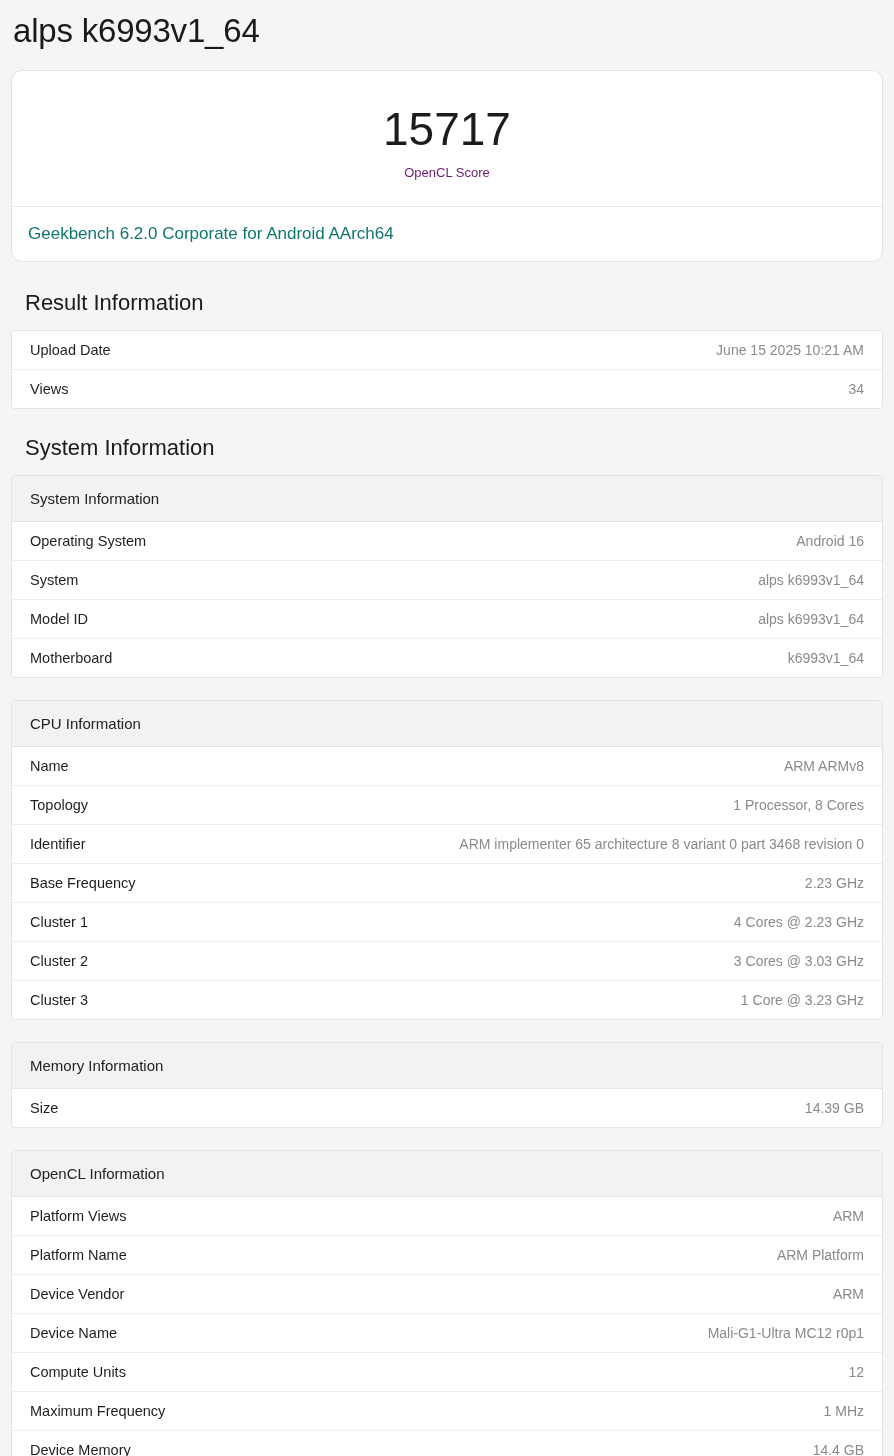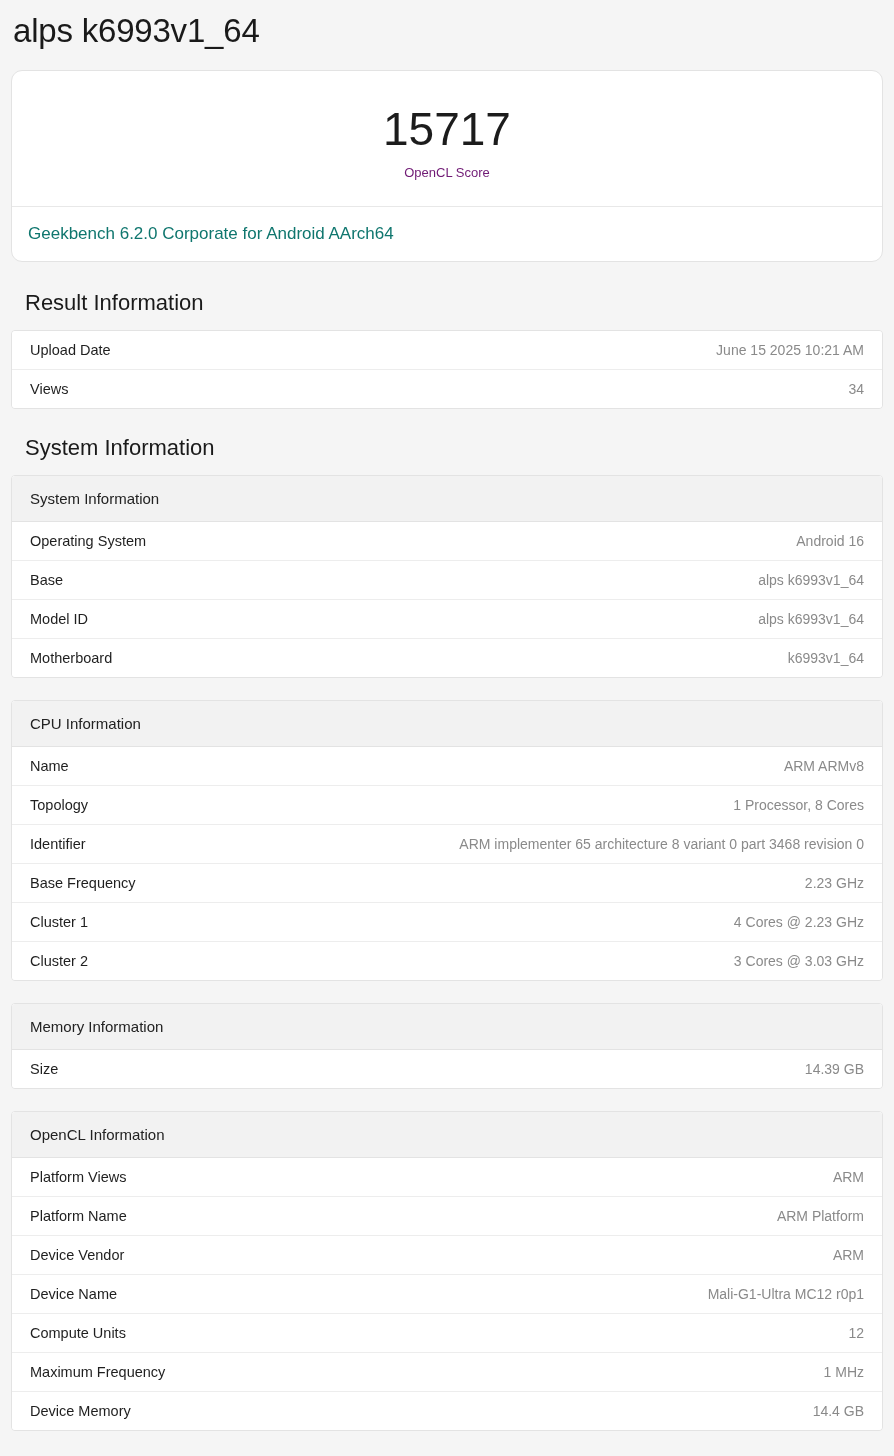--- a/index.html
+++ b/index.html
@@ -144,21 +144,21 @@
           <tr>
             <th colspan="2">System Information</th>
           </tr>
         </thead>
         <tbody>
           <tr>
             <td class="key">Operating System</td>
             <td class="val">Android 16</td>
           </tr>
           <tr>
-            <td class="key">Base</td>
+            <td class="key">System</td>
             <td class="val">alps k6993v1_64</td>
           </tr>
           <tr>
             <td class="key">Model ID</td>
             <td class="val">alps k6993v1_64</td>
           </tr>
           <tr>
             <td class="key">Motherboard</td>
             <td class="val">k6993v1_64</td>
           </tr>
@@ -191,20 +191,24 @@
             <td class="val">2.23 GHz</td>
           </tr>
           <tr>
             <td class="key">Cluster 1</td>
             <td class="val">4 Cores @ 2.23 GHz</td>
           </tr>
           <tr>
             <td class="key">Cluster 2</td>
             <td class="val">3 Cores @ 3.03 GHz</td>
           </tr>
+          <tr>
+            <td class="key">Cluster 3</td>
+            <td class="val">1 Core @ 3.23 GHz</td>
+          </tr>
         </tbody>
       </table>
     </div>
 
     <div class="tbl-wrap">
       <table class="info">
         <thead>
           <tr>
             <th colspan="2">Memory Information</th>
           </tr>

